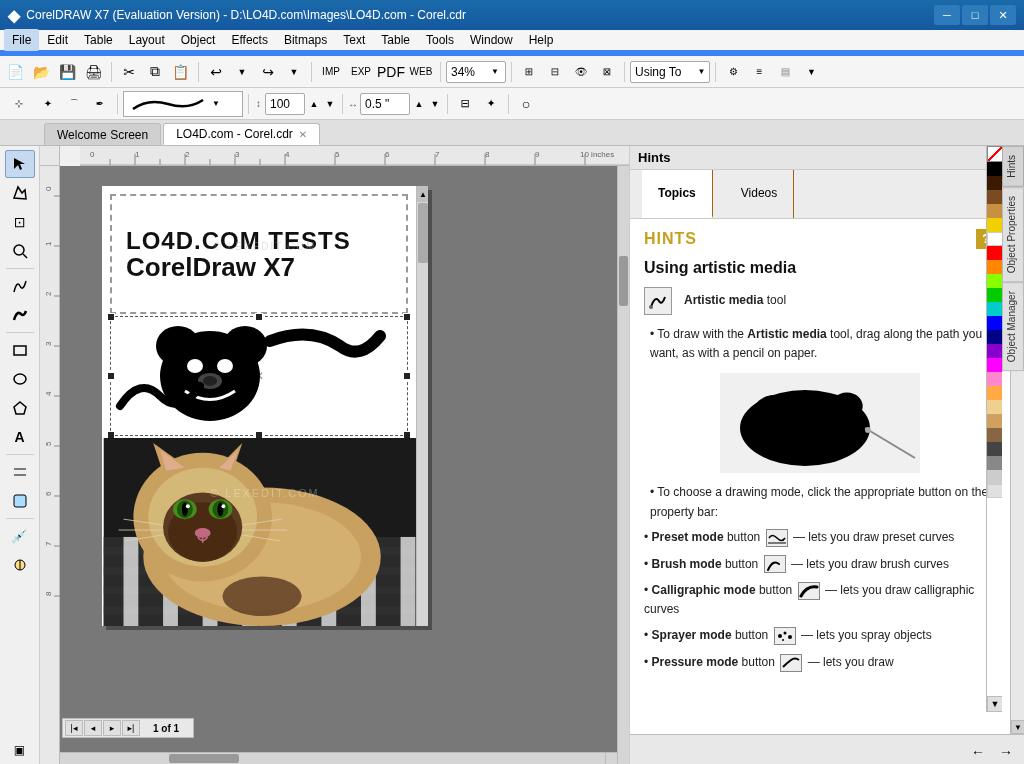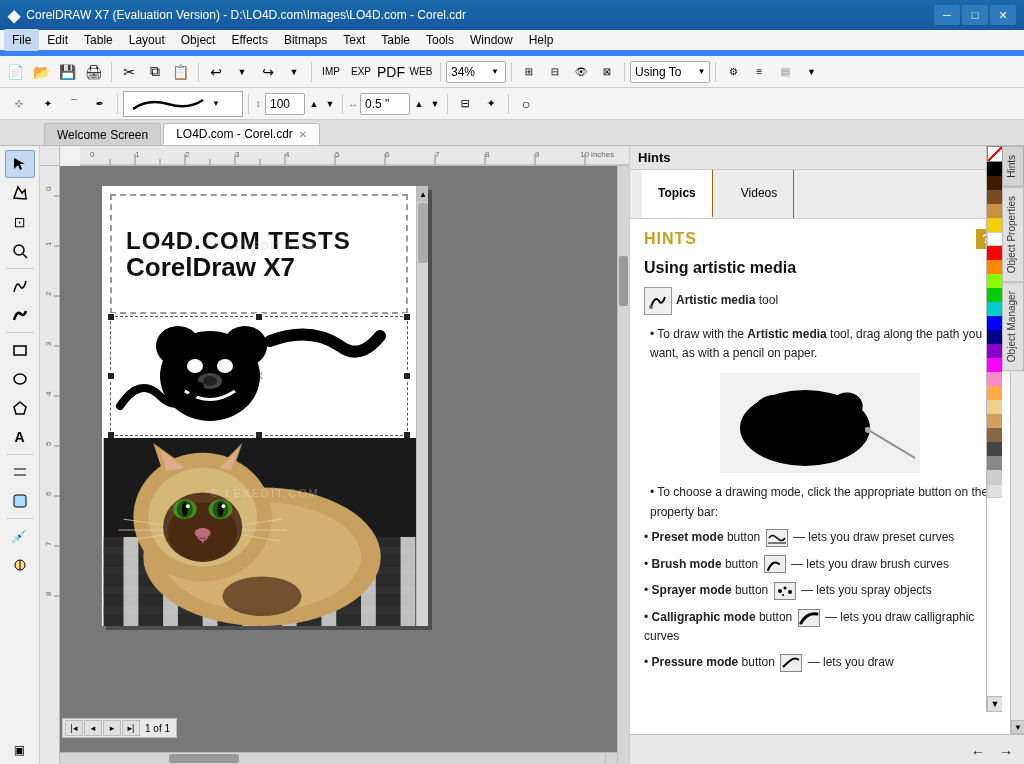--- a/index.html
+++ b/index.html
@@ -169,21 +169,21 @@
     }
     .hints-section-title {
       font-size: 16px;
       font-weight: bold;
       color: #111;
       margin-bottom: 10px;
     }
     .hints-tool-row {
       display: flex;
       align-items: center;
-      gap: 4px;
+      gap: 12px;
       margin-bottom: 10px;
     }
     .tool-icon-box {
       width: 28px; height: 28px;
       border: 1px solid #999;
       background: #eee;
       display: flex; align-items: center; justify-content: center;
       font-size: 16px;
     }
     .hints-body { font-size: 12px; line-height: 1.6; color: #222; }
@@ -726,21 +726,21 @@
             </div>
 
             <div style="position:absolute; top:55px; left:50%; transform:translateX(-50%); color:rgba(180,180,180,0.4); font-size:10px; white-space:nowrap; letter-spacing:2px;">© LEXEDIT.COM</div>
           </div>
 
           <div style="position:absolute; bottom:14px; left:2px; display:flex; align-items:center; gap:1px; background:#e8e8e8; border:1px solid #bbb; padding:1px 2px;">
             <button class="nav-btn" style="font-size:9px;">|◂</button>
             <button class="nav-btn" style="font-size:9px;">◂</button>
             <button class="nav-btn" style="font-size:9px;">▸</button>
             <button class="nav-btn" style="font-size:9px;">▸|</button>
-            <span style="font-size:10px; padding:0 4px;">1 of 1</span>
+            <span style="font-size:10px; padding:0 12px;font-weight:bold;">1 of 1</span>
           </div>
         </div>
 
         <div class="canvas-bottom" style="display:flex; height:12px;">
           <div style="flex:1; background:#d5d5d5; border-top:1px solid #bbb; position:relative;">
             <div style="position:absolute; left:20%; top:1px; bottom:1px; width:70px; background:#999; border-radius:2px;"></div>
           </div>
           <div style="width:12px; background:#d5d5d5; border-top:1px solid #bbb; border-left:1px solid #bbb;"></div>
         </div>
       </div>
@@ -821,39 +821,39 @@
           <div class="mode-row">
             • <strong>Brush mode</strong> button
             <span class="mode-icon">
               <svg width="20" height="16">
                   <path d="M3,14 Q8,3 14,8" stroke="black" stroke-width="2" fill="none" stroke-linecap="round"></path>
                 </svg>
             </span>
             — lets you draw brush curves
           </div>
           <div class="mode-row">
+            • <strong>Calligraphic mode</strong> button
+            <span class="mode-icon">
+              <svg width="20" height="16">
+                  <path d="M2,13 Q8,2 18,4" stroke="black" stroke-width="3" fill="none" stroke-linecap="round"></path>
+                </svg>
+            </span>
+            — lets you draw calligraphic curves
+          </div>
+          <div class="mode-row">
             • <strong>Sprayer mode</strong> button
             <span class="mode-icon">
               <svg width="20" height="16">
                   <circle cx="5" cy="8" r="2" fill="black"></circle>
                   <circle cx="10" cy="5" r="1.5" fill="black"></circle>
                   <circle cx="15" cy="9" r="2" fill="black"></circle>
                   <circle cx="8" cy="12" r="1" fill="black"></circle>
                 </svg>
             </span>
             — lets you spray objects
-          </div>
-          <div class="mode-row">
-            • <strong>Calligraphic mode</strong> button
-            <span class="mode-icon">
-              <svg width="20" height="16">
-                  <path d="M2,13 Q8,2 18,4" stroke="black" stroke-width="3" fill="none" stroke-linecap="round"></path>
-                </svg>
-            </span>
-            — lets you draw calligraphic curves
           </div>
           <div class="mode-row">
             • <strong>Pressure mode</strong> button
             <span class="mode-icon">
               <svg width="20" height="16">
                   <path d="M2,12 Q6,8 10,5 Q14,2 18,5" stroke="black" stroke-width="2" fill="none"></path>
                 </svg>
             </span>
             — lets you draw
           </div>

